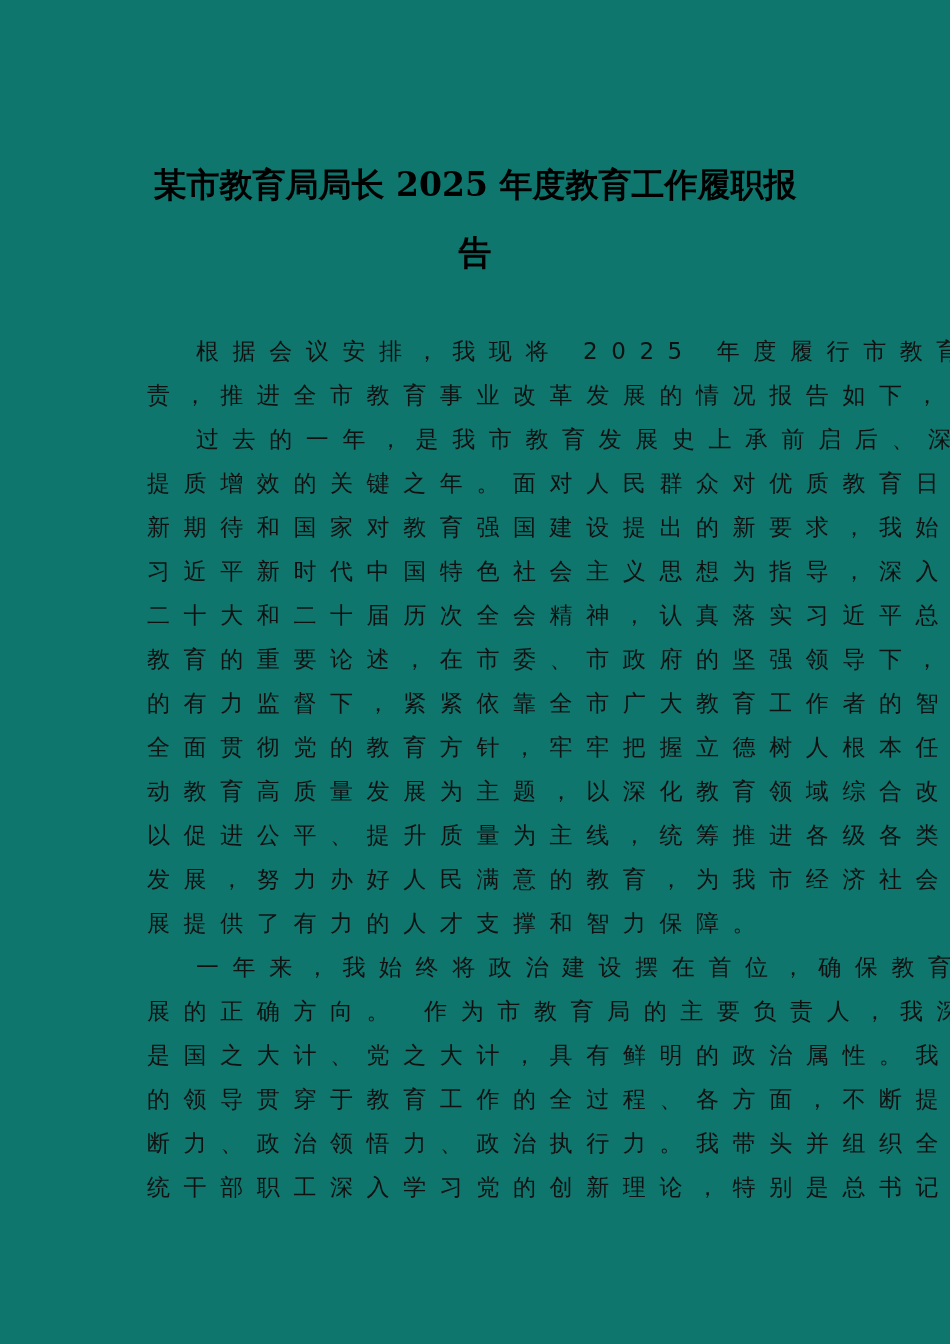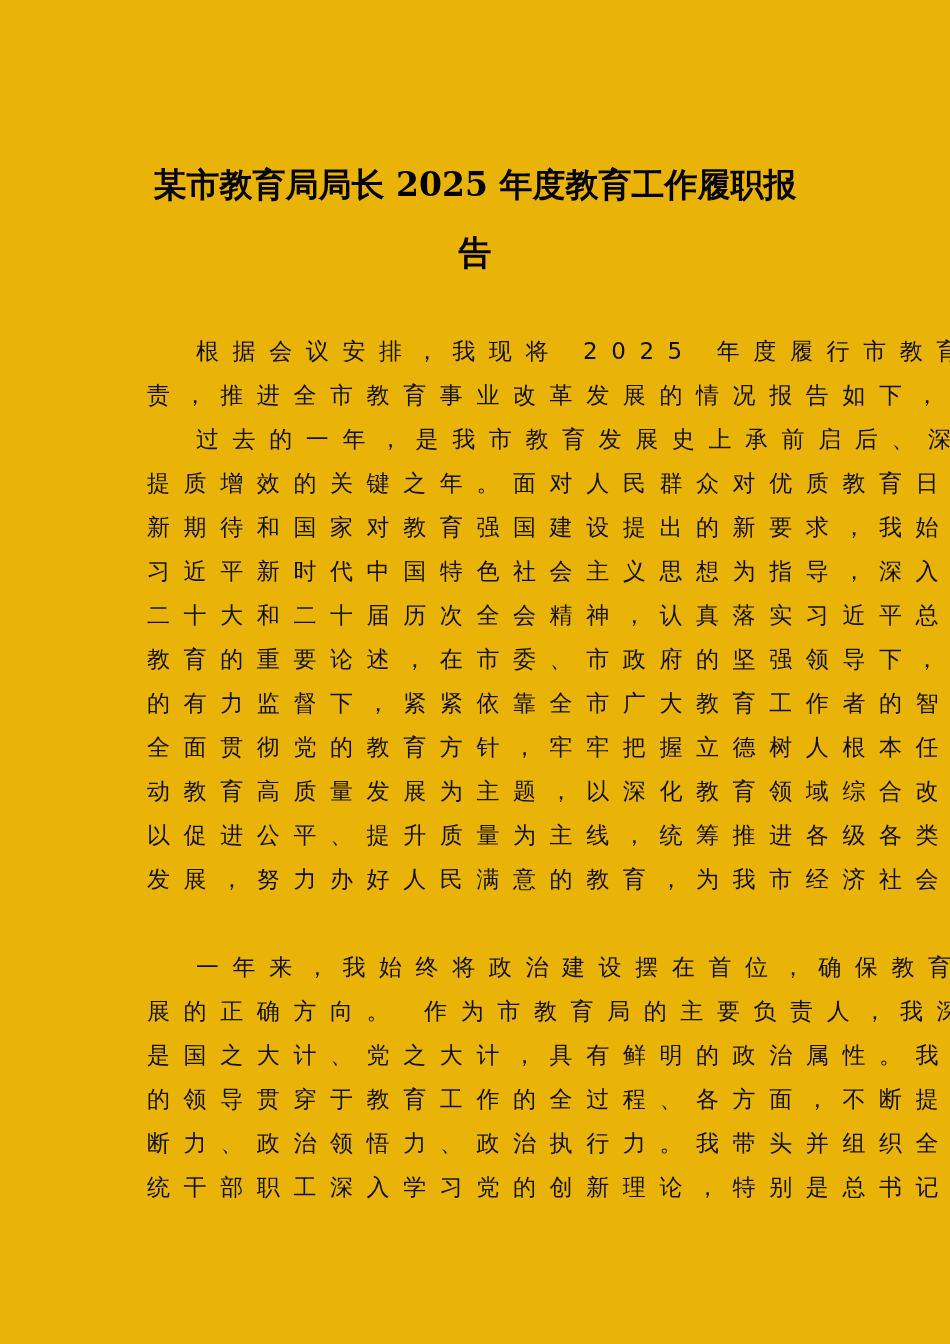--- a/index.html
+++ b/index.html
@@ -1,17 +1,17 @@
 <!DOCTYPE html>
 <html><head>
   <meta charset="utf-8">
   <style>
     html, body { margin: 0; padding: 0; background: #ffffff; }
     body { width: 950px; height: 1344px; position: relative; overflow: hidden; }
-    .page { position: absolute; left: 0; top: 0; width: 950px; height: 1344px; background: #eab308; }
+    .page { position: absolute; left: 0; top: 0; width: 950px; height: 1344px; background: #0f766e; }
     .title {
       position: absolute; left: 140px; width: 670px; text-align: center;
       font-family: "DejaVu Serif", "Liberation Serif", serif;
       font-weight: bold; font-size: 33px; color: #000; letter-spacing: 0px;
       line-height: 66px;
     }
     .title-l1 { top: 152px; }
     .title-l2 { top: 220px; }
     .line {
       position: absolute; left: 147px; width: 670px;
@@ -34,19 +34,20 @@
   <div class="line" style="top:468px">提质增效的关键之年。面对人民群众对优质教育日益增长的</div>
   <div class="line" style="top:512px">新期待和国家对教育强国建设提出的新要求，我始终坚持以</div>
   <div class="line" style="top:556px">习近平新时代中国特色社会主义思想为指导，深入贯彻党的</div>
   <div class="line" style="top:600px">二十大和二十届历次全会精神，认真落实习近平总书记关于</div>
   <div class="line" style="top:644px">教育的重要论述，在市委、市政府的坚强领导下，在市人大</div>
   <div class="line" style="top:688px">的有力监督下，紧紧依靠全市广大教育工作者的智慧和力量</div>
   <div class="line" style="top:732px">全面贯彻党的教育方针，牢牢把握立德树人根本任务，以推</div>
   <div class="line" style="top:776px">动教育高质量发展为主题，以深化教育领域综合改革为动力</div>
   <div class="line" style="top:820px">以促进公平、提升质量为主线，统筹推进各级各类教育协调</div>
   <div class="line" style="top:864px">发展，努力办好人民满意的教育，为我市经济社会高质量发</div>
+  <div class="line" style="top:908px">展提供了有力的人才支撑和智力保障。</div>
   <div class="line indent" style="top:952px">一年来，我始终将政治建设摆在首位，确保教育事业发</div>
   <div class="line" style="top:996px">展的正确方向。 作为市教育局的主要负责人，我深知教育</div>
   <div class="line" style="top:1040px">是国之大计、党之大计，具有鲜明的政治属性。我坚持把党</div>
   <div class="line" style="top:1084px">的领导贯穿于教育工作的全过程、各方面，不断提高政治判</div>
   <div class="line" style="top:1128px">断力、政治领悟力、政治执行力。我带头并组织全市教育系</div>
   <div class="line" style="top:1172px">统干部职工深入学习党的创新理论，特别是总书记关于教育</div>
 </div>
 
 </body></html>

